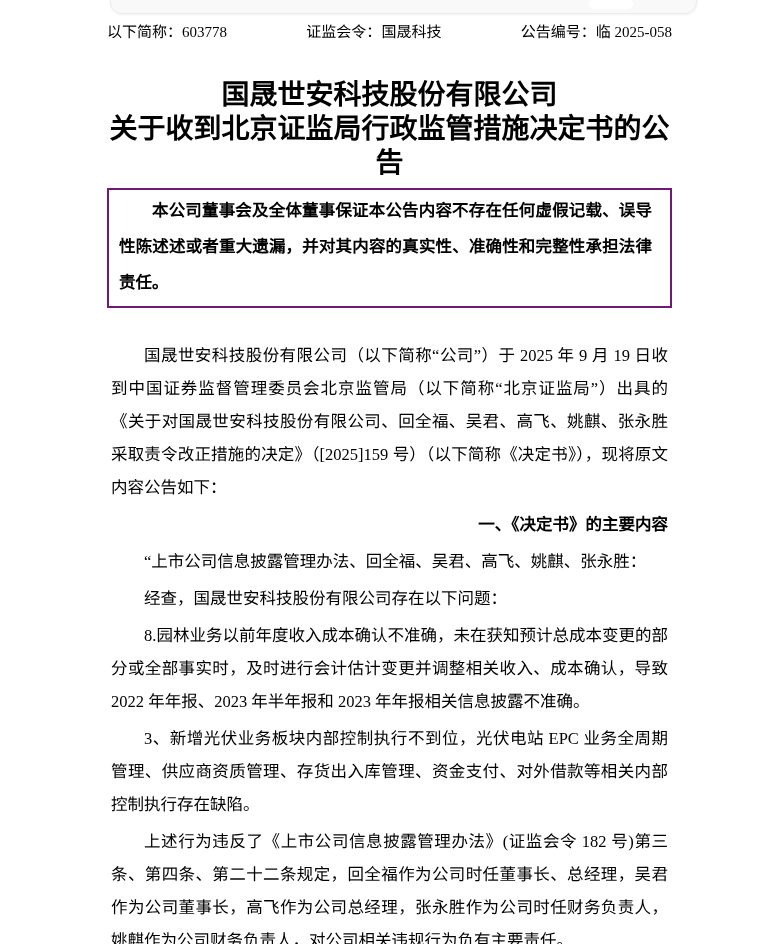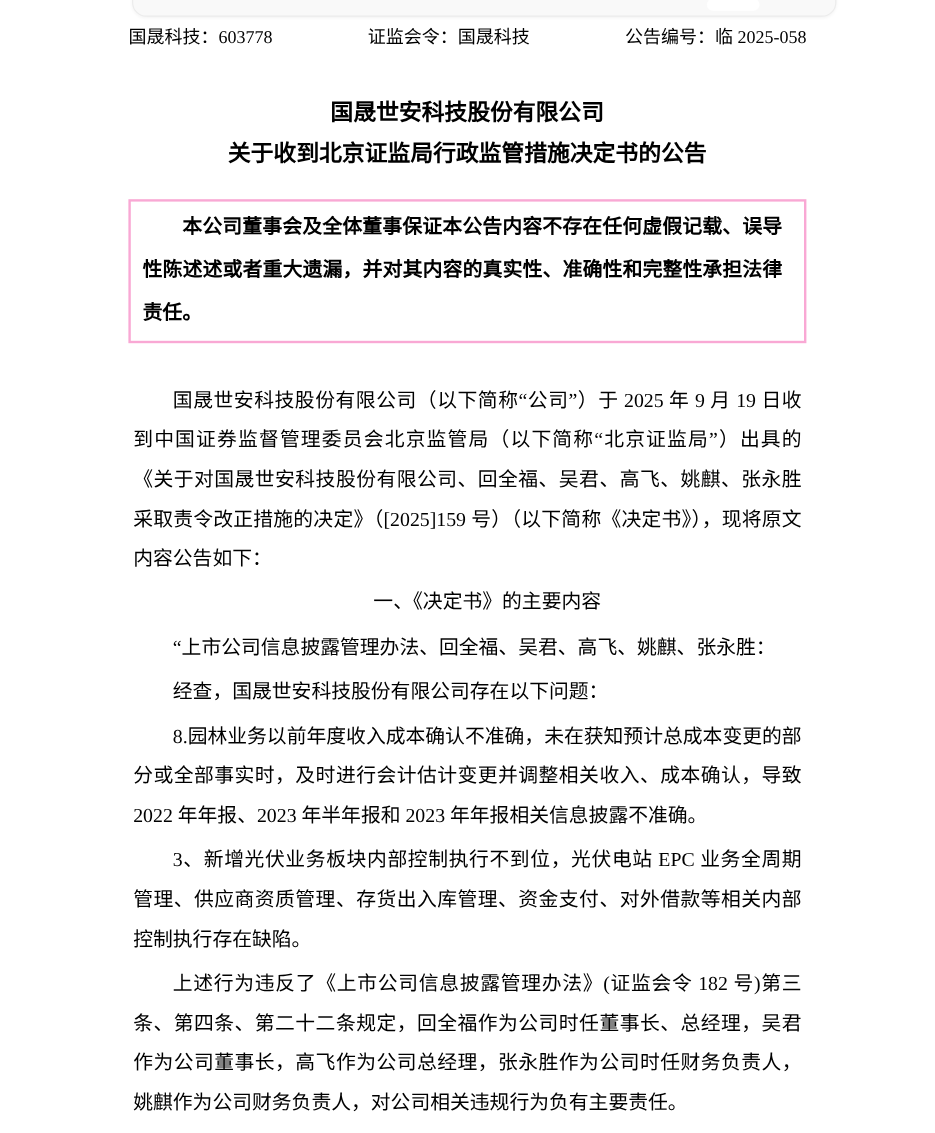--- a/index.html
+++ b/index.html
@@ -46,61 +46,61 @@
     margin-top: 22px;
     display: flex;
     justify-content: space-between;
     font-size: 15px;
     line-height: 20px;
     white-space: nowrap;
   }
   .doc-title {
     margin: 36px 0 0 0;
     text-align: center;
-    font-size: 19px;
+    font-size: 28px;
     font-weight: bold;
     line-height: 34px;
   }
   .disclaimer-box {
-    margin-top: 20px;
-    border: 2px solid #f9a8d4;
+    margin-top: 8px;
+    border: 2px solid #701a75;
     padding: 3px 18px 5px 10px;
     font-size: 16.5px;
     font-weight: bold;
     line-height: 36px;
     text-indent: 2em;
     text-align: justify;
   }
   .body-text {
     margin-top: 31px;
   }
   .para {
     margin: 4px;
     font-size: 16.5px;
     line-height: 33px;
     text-indent: 2em;
     text-align: justify;
   }
   .para.heading {
     font-family: "Liberation Sans", "DejaVu Sans", sans-serif;
-    font-weight: normal;
-    text-align: center;
+    font-weight: bold;
+    text-align: right;
   }
 </style>
 </head>
 <body>
 
 <div class="window-fragment">
   <div class="window-fragment-pill"></div>
 </div>
 
 <div class="doc">
 
   <div class="meta-row">
-    <span><span>国晟科技：</span><span>603778</span></span>
+    <span><span>以下简称：</span><span>603778</span></span>
     <span><span>证监会令：</span><span>国晟科技</span></span>
     <span><span>公告编号：</span><span>临 2025-058</span></span>
   </div>
 
   <h1 class="doc-title">
     <span style="display:block;">国晟世安科技股份有限公司</span>
     <span style="display:block;">关于收到北京证监局行政监管措施决定书的公告</span>
   </h1>
 
   <div class="disclaimer-box">

